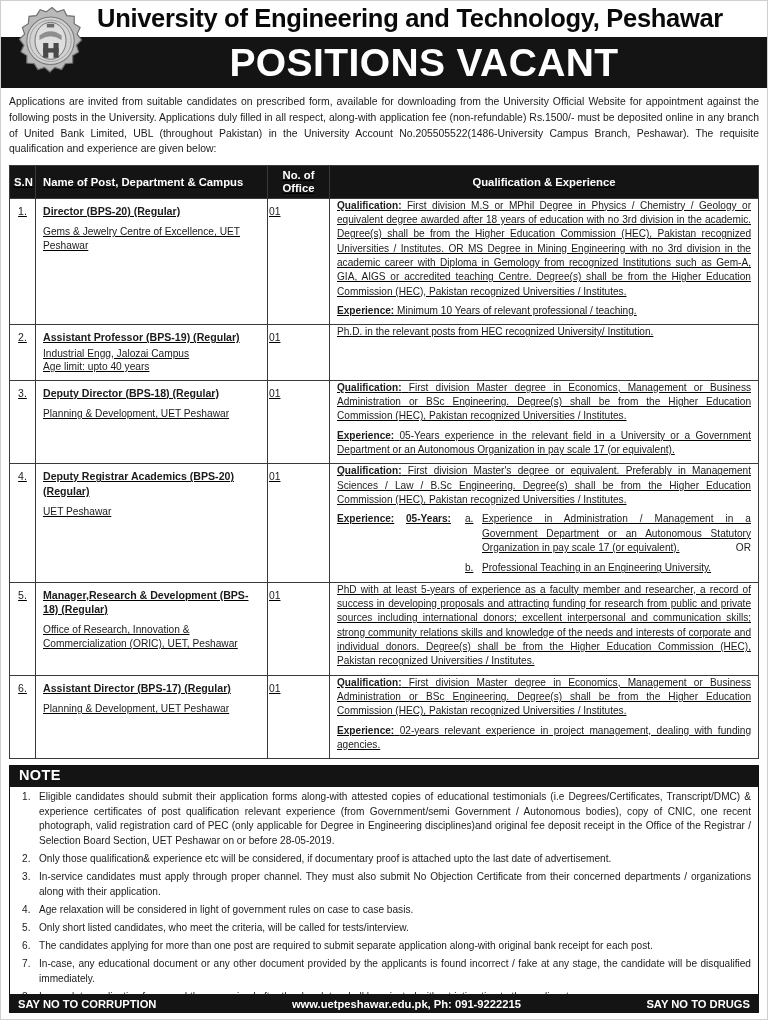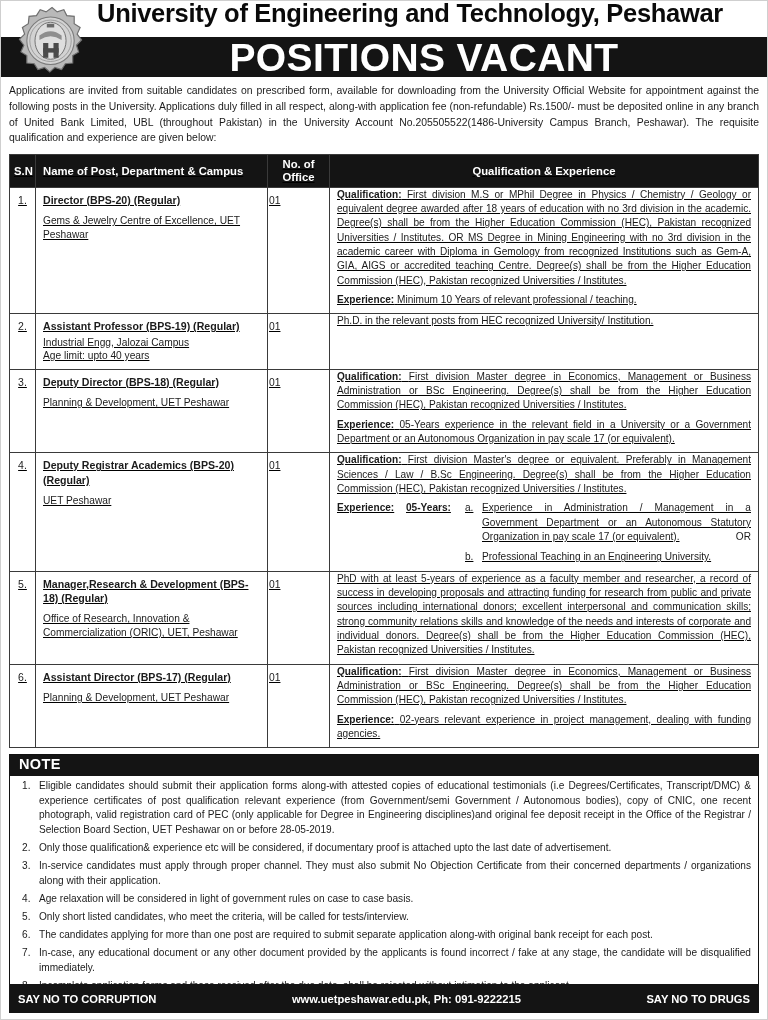--- a/index.html
+++ b/index.html
@@ -18,34 +18,35 @@
     overflow: hidden;
     border: 1px solid #cfcfcf;
   }
 
   
   .header-top {
     position: relative;
     height: 36px;
     background: #ffffff;
     display: flex;
+    align-items: center;
     justify-content: center;
     padding-left: 60px;
     padding-right: 8px;
   }
   .uni-title {
     font-size: 25.5px;
     font-weight: bold;
     letter-spacing: -0.3px;
     color: #0a0a0a;
     white-space: nowrap;
     line-height: 1;
   }
   .banner {
-    height: 40px;
+    height: 51px;
     background: #141414;
     display: flex;
     align-items: center;
     justify-content: center;
     padding-left: 80px;
   }
   .banner-text {
     font-size: 39px;
     font-weight: bold;
     color: #ffffff;
@@ -188,21 +189,21 @@
     content: counter(n) ".";
     position: absolute;
     left: 12px;
     top: 0;
     font-size: 10.1px;
   }
   .bottom-bar {
     position: absolute;
     left: 8px; right: 8px;
     bottom: 6px;
-    height: 29px;
+    height: 19px;
     background: #141414;
     display: flex;
     align-items: center;
     color: #fff;
     font-size: 11.2px;
     font-weight: bold;
     padding: 0 9px;
   }
   .bb-left  { flex: 0 0 auto; }
   .bb-mid   { flex: 1 1 auto; text-align: center; padding-left: 10px; }

